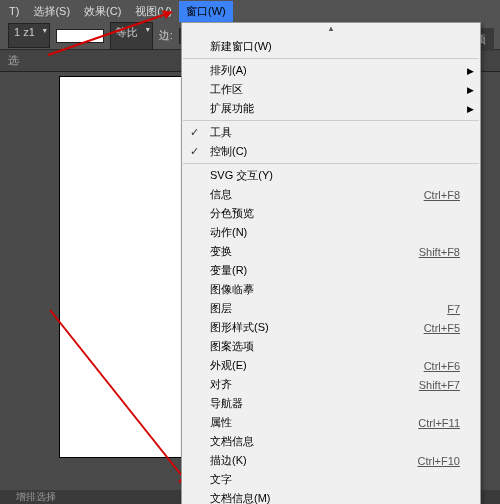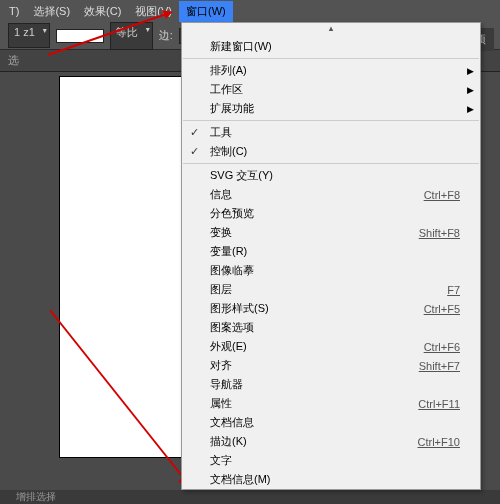--- a/index.html
+++ b/index.html
@@ -113,20 +113,23 @@
       <span>SVG 交互(Y)</span>
     </div>
     <div class="mi">
       <span>信息</span>
       <span class="shortcut">Ctrl+F8</span>
     </div>
     <div class="mi">
       <span>分色预览</span>
     </div>
     <div class="mi">
+      <span>动作(N)</span>
+    </div>
+    <div class="mi">
       <span>变换</span>
       <span class="shortcut">Shift+F8</span>
     </div>
     <div class="mi">
       <span>变量(R)</span>
     </div>
     <div class="mi">
       <span>图像临摹</span>
     </div>
     <div class="mi">

